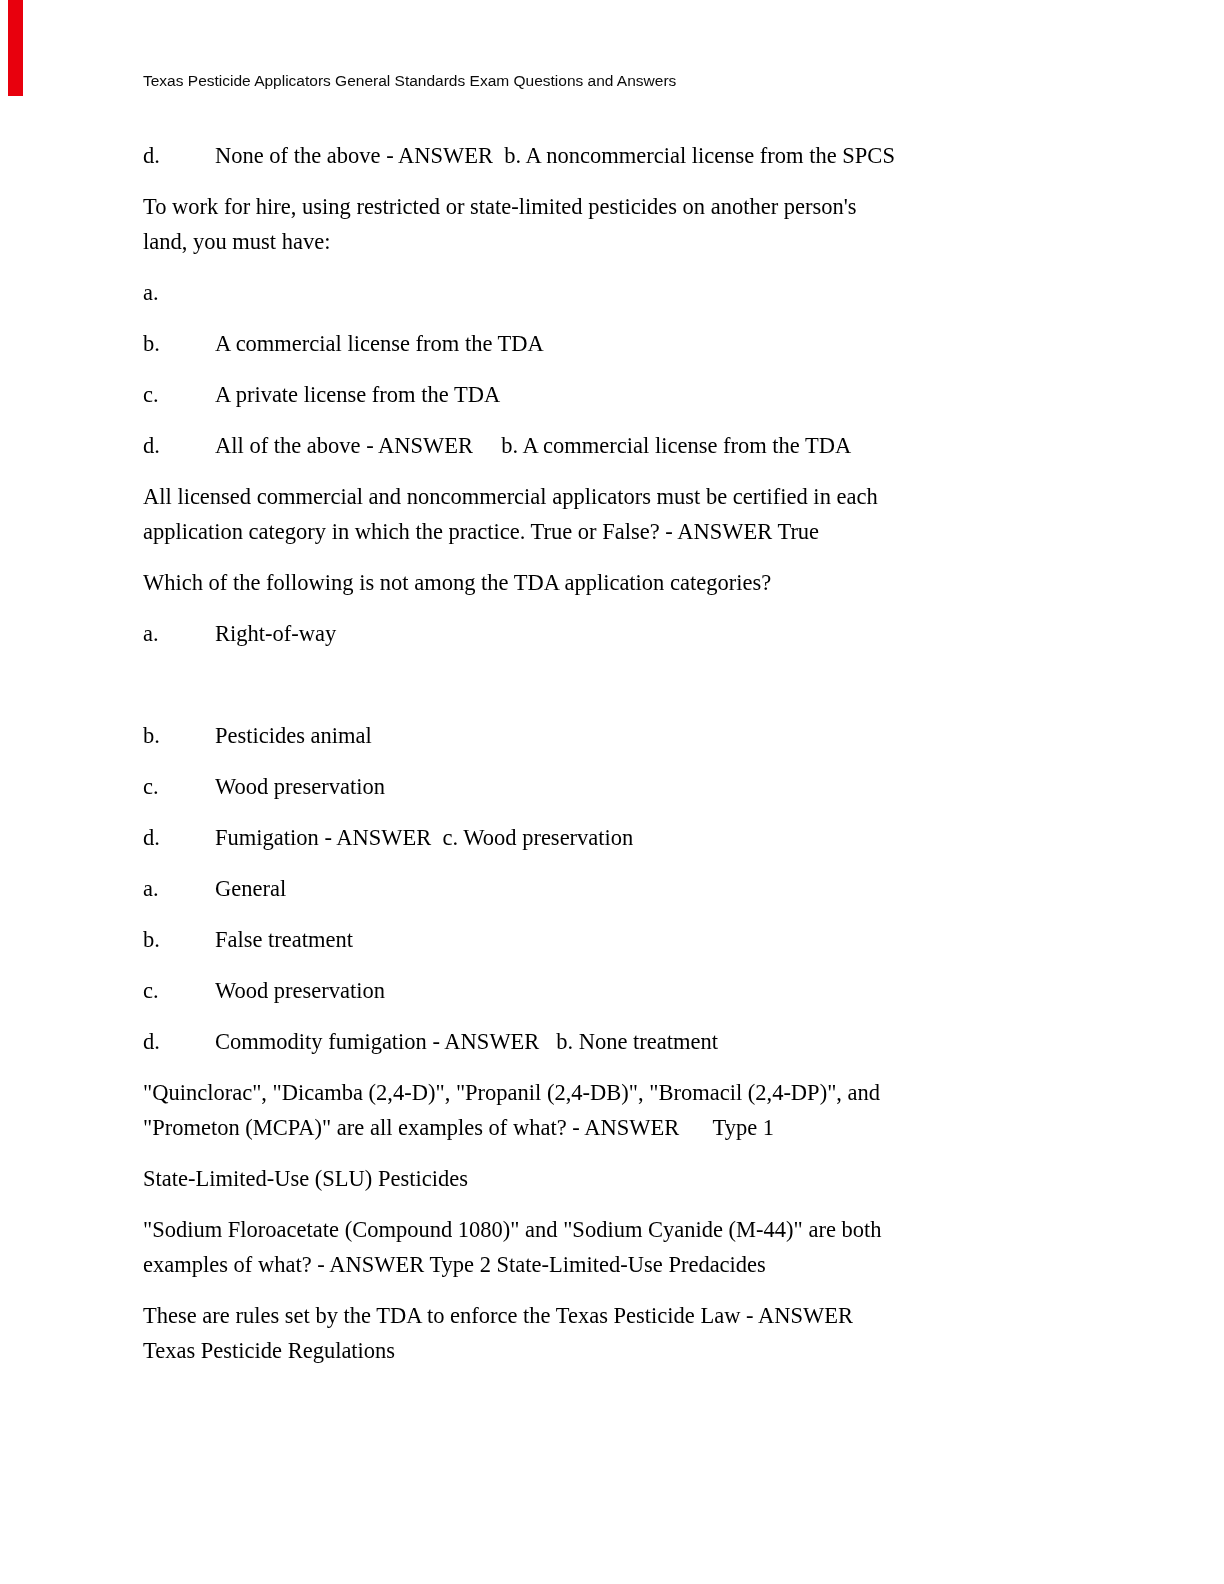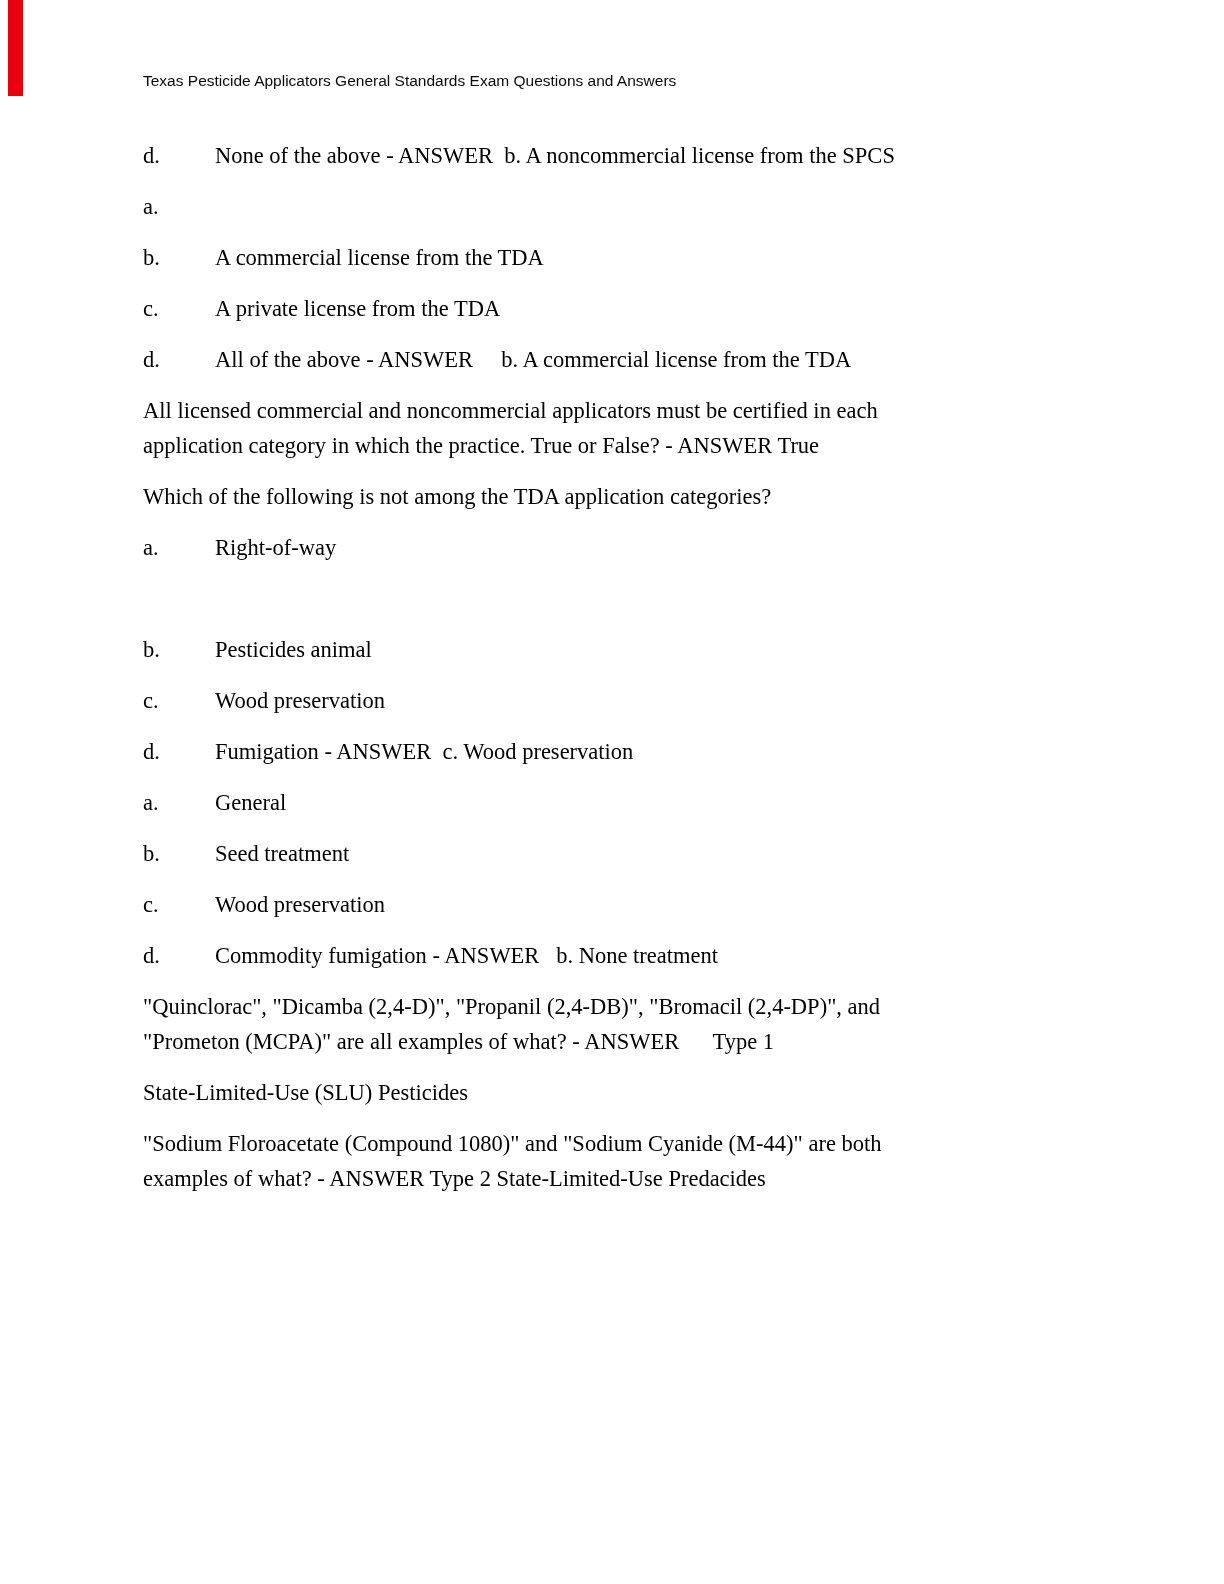--- a/index.html
+++ b/index.html
@@ -47,35 +47,39 @@
   .para.spacer { height: 35px; }
 </style>
 </head>
 <body>
 
 <div class="page" style="background: rgb(255, 255, 255);">
   <div class="red-marker" style="background: rgb(232, 0, 13);"></div>
   <div class="doc-header">Texas Pesticide Applicators General Standards Exam Questions and Answers</div>
   <div class="doc-content" style="color: rgb(0, 0, 0);">
       <div class="para option"><span class="opt-letter">d.</span><span class="opt-text">None of the above - ANSWER  b. A noncommercial license from the SPCS</span></div>
+      <div class="para">To work for hire, using restricted or state-limited pesticides on another person's
+land, you must have:</div>
       <div class="para option"><span class="opt-letter">a.</span></div>
       <div class="para option"><span class="opt-letter">b.</span><span class="opt-text">A commercial license from the TDA</span></div>
       <div class="para option"><span class="opt-letter">c.</span><span class="opt-text">A private license from the TDA</span></div>
       <div class="para option"><span class="opt-letter">d.</span><span class="opt-text">All of the above - ANSWER     b. A commercial license from the TDA</span></div>
       <div class="para">All licensed commercial and noncommercial applicators must be certified in each
 application category in which the practice. True or False? - ANSWER True</div>
       <div class="para">Which of the following is not among the TDA application categories?</div>
       <div class="para option"><span class="opt-letter">a.</span><span class="opt-text">Right-of-way</span></div>
       <div class="para spacer">&nbsp;</div>
       <div class="para option"><span class="opt-letter">b.</span><span class="opt-text">Pesticides animal</span></div>
       <div class="para option"><span class="opt-letter">c.</span><span class="opt-text">Wood preservation</span></div>
       <div class="para option"><span class="opt-letter">d.</span><span class="opt-text">Fumigation - ANSWER  c. Wood preservation</span></div>
       <div class="para option"><span class="opt-letter">a.</span><span class="opt-text">General</span></div>
-      <div class="para option"><span class="opt-letter">b.</span><span class="opt-text">Seed treatment</span></div>
+      <div class="para option"><span class="opt-letter">b.</span><span class="opt-text">False treatment</span></div>
       <div class="para option"><span class="opt-letter">c.</span><span class="opt-text">Wood preservation</span></div>
       <div class="para option"><span class="opt-letter">d.</span><span class="opt-text">Commodity fumigation - ANSWER   b. None treatment</span></div>
       <div class="para">"Quinclorac", "Dicamba (2,4-D)", "Propanil (2,4-DB)", "Bromacil (2,4-DP)", and
 "Prometon (MCPA)" are all examples of what? - ANSWER      Type 1</div>
       <div class="para">State-Limited-Use (SLU) Pesticides</div>
       <div class="para">"Sodium Floroacetate (Compound 1080)" and "Sodium Cyanide (M-44)" are both
 examples of what? - ANSWER Type 2 State-Limited-Use Predacides</div>
+      <div class="para">These are rules set by the TDA to enforce the Texas Pesticide Law - ANSWER
+Texas Pesticide Regulations</div>
     </div>
 </div>
 
 </body></html>

